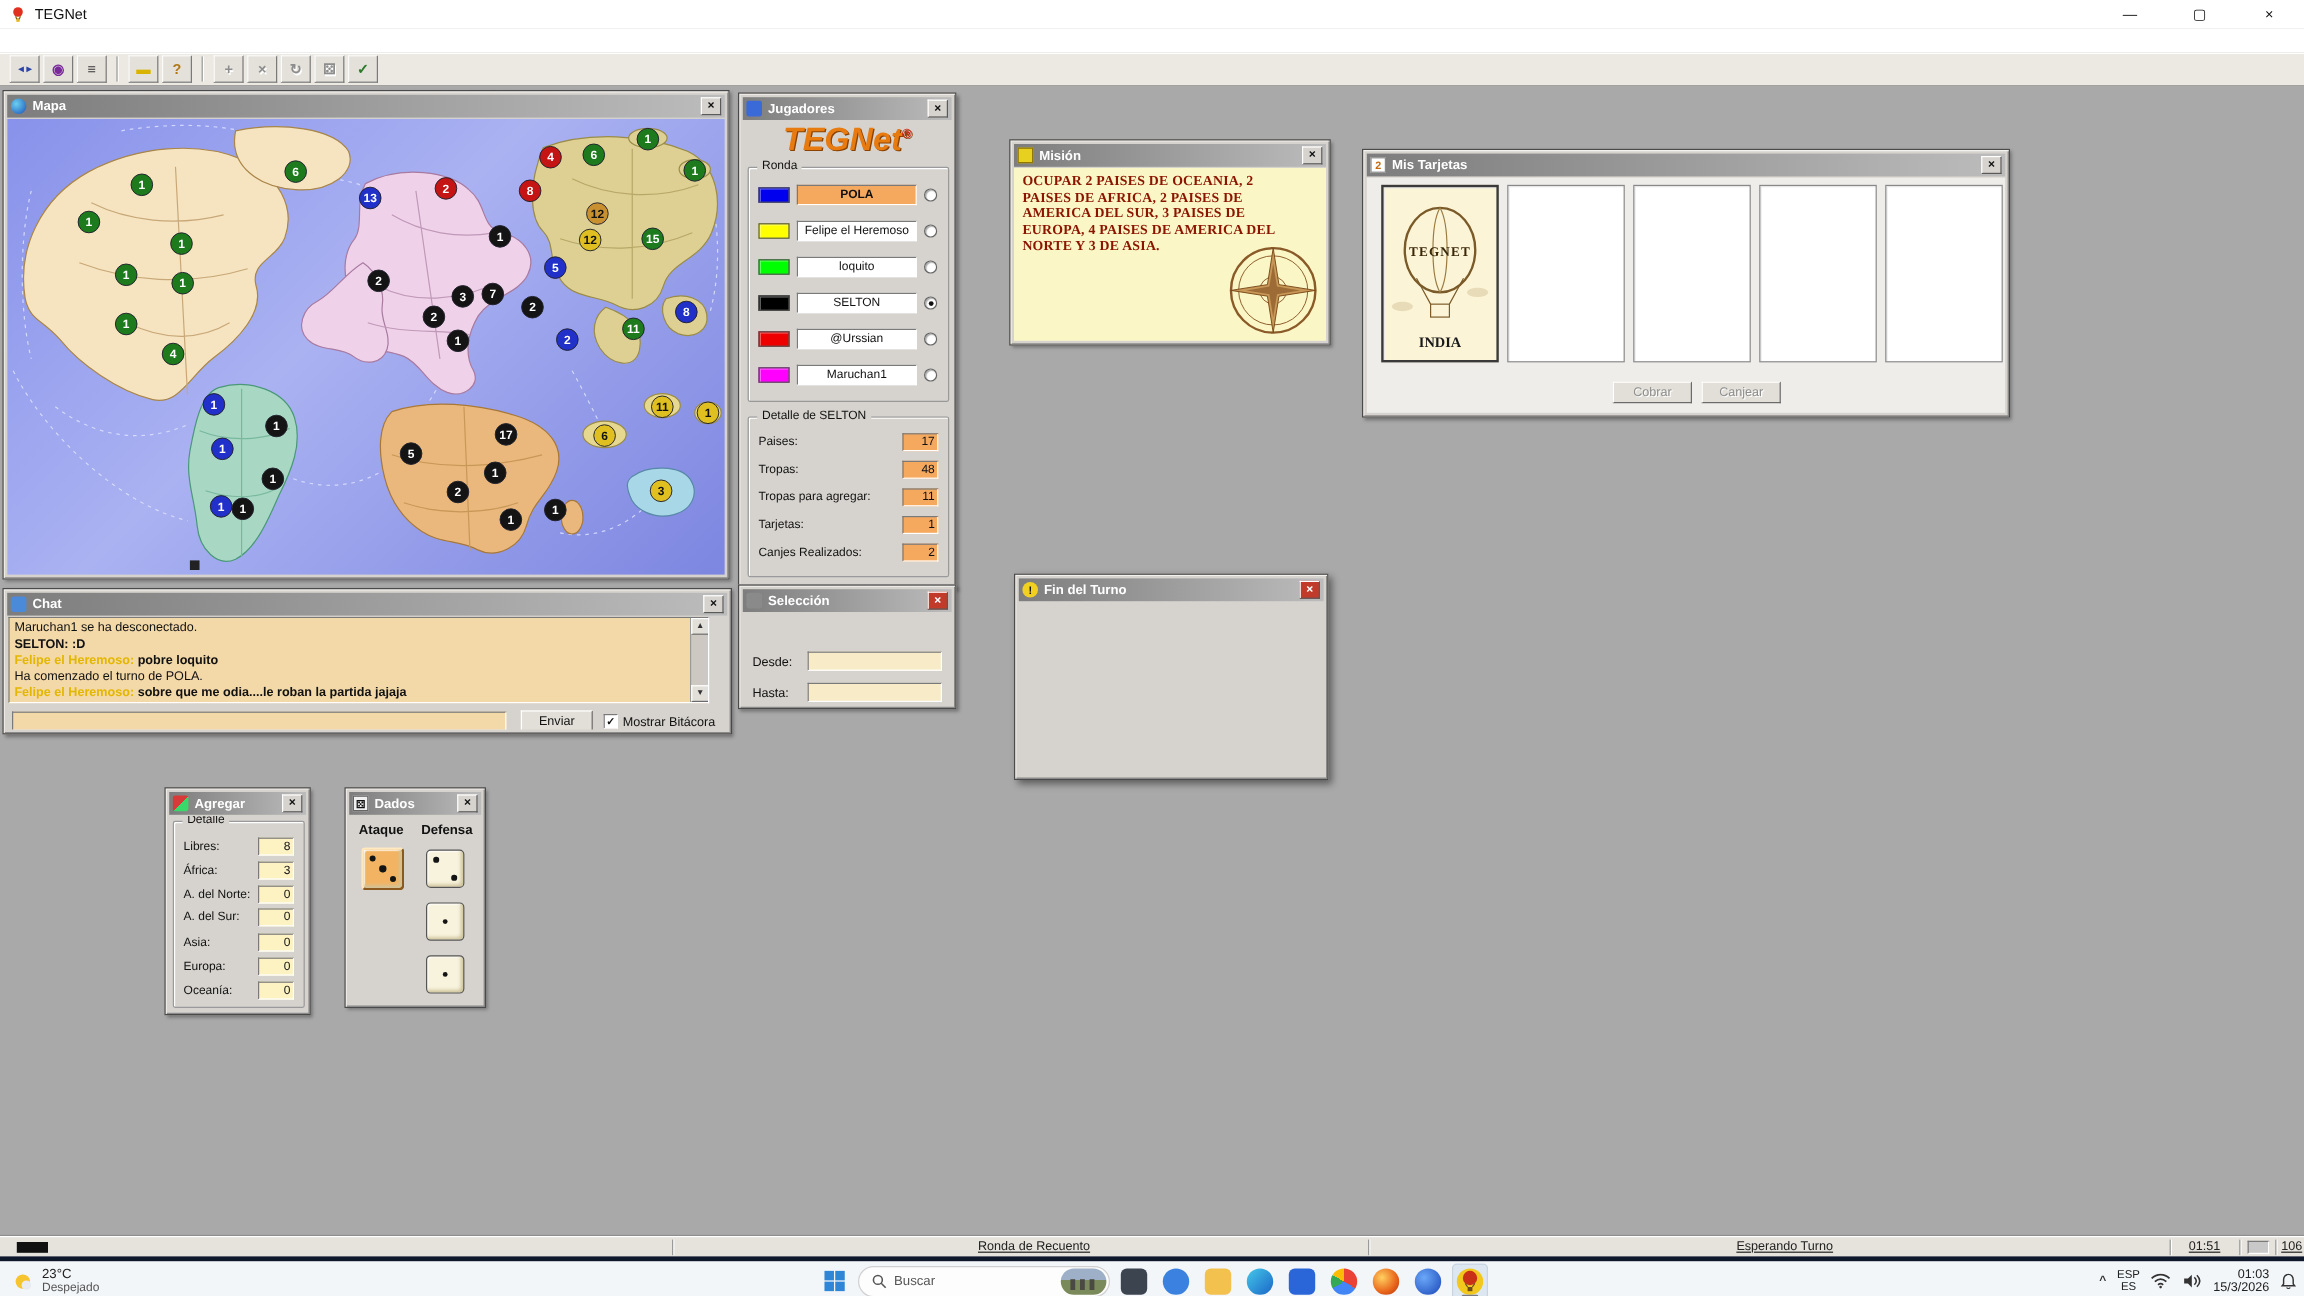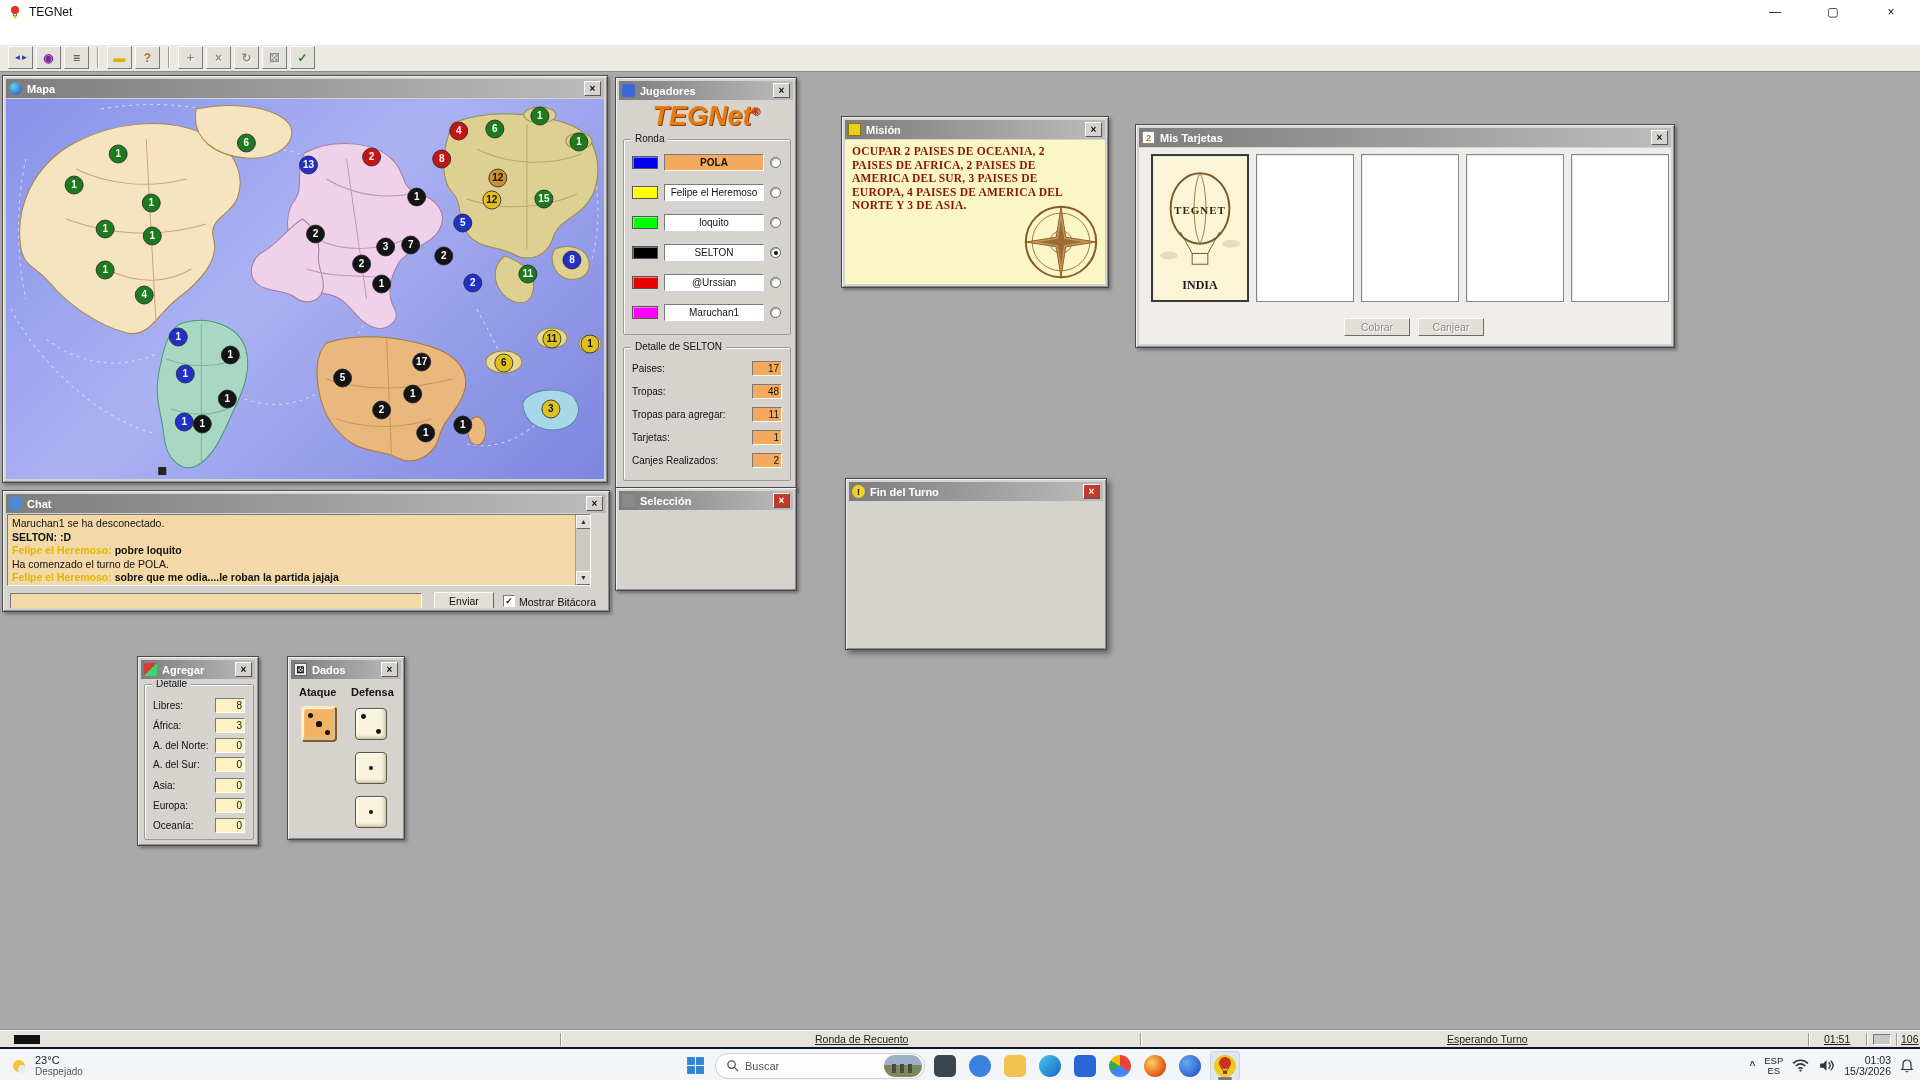--- a/index.html
+++ b/index.html
@@ -60,21 +60,21 @@
 
 .die{position:absolute;background:#f8f3dd;border:1px solid #555;border-radius:4px;box-shadow:inset -2px -2px 3px #cfc49c,inset 1px 1px 1px #fff;}
 .die.attack{background:#f2b463;border:2px solid;border-color:#ffe9c0 #8a5a20 #8a5a20 #ffe9c0;}
 .pip{position:absolute;width:16%;height:16%;background:#141414;border-radius:50%;}
 .dhead{position:absolute;top:6px;font-size:11px;font-weight:bold;color:#111;}
 
 #statusbar{position:absolute;left:0;top:1030px;width:1920px;height:17px;background:#e6e3dc;border-top:1px solid #fff;box-shadow:0 -1px 0 #8f8f8f;font-size:10.5px;color:#222;}
 .ssep{position:absolute;top:2px;width:2px;height:13px;border-left:1px solid #9a9a9a;border-right:1px solid #fff;}
 .stext{position:absolute;top:2px;text-decoration:underline;}
 
-#taskbar{position:absolute;left:0;top:1047px;width:1920px;height:33px;background:#f3f6f9;border-top:2px solid #0f172a;}
+#taskbar{position:absolute;left:0;top:1047px;width:1920px;height:33px;background:#f3f6f9;border-top:4px solid #0f172a;}
 #tb-center{position:absolute;left:50%;top:0;height:33px;transform:translateX(-50%);display:flex;align-items:center;gap:5px;}
 .app{width:30px;height:30px;border-radius:4px;display:flex;align-items:center;justify-content:center;position:relative;}
 .app.active{background:#dde7f1;box-shadow:inset 0 0 0 1px #c8d4e0;}
 .appglyph{width:22px;height:22px;}
 .underbar{position:absolute;bottom:1px;left:8px;width:14px;height:3px;border-radius:2px;background:#7a7a7a;}
 #search-pill{width:210px;height:26px;border-radius:13px;background:#fdfdfd;border:1px solid #d0d0d0;display:flex;align-items:center;gap:6px;padding:0 2px 0 10px;}
 #search-chip{margin-left:auto;width:38px;height:22px;border-radius:11px;background:linear-gradient(180deg,#9db0c8 0 45%,#7a8a5a 45% 100%);position:relative;overflow:hidden;}
 #search-chip i{position:absolute;bottom:4px;width:4px;height:9px;background:#4a4a42;}
 #tray{position:absolute;right:6px;top:0;height:33px;display:flex;align-items:center;gap:9px;font-size:10px;color:#222;}
 .lang{line-height:10px;font-size:9.5px;text-align:center;}
@@ -509,20 +509,26 @@
       </div>
     </div>
 
     <div class="win" style="left:615px;top:415px;width:182px;height:104px;">
       <div class="win-title">
         <span class="ticon" style="background:#8a8a8a;border-radius:2px;"></span>
         <span>Selección</span>
         <span class="tspace"></span>
         <span class="tbtn red">×</span>
       </div>
+      <div class="wbody">
+        <span style="position:absolute;left:8px;top:35px;font-size:10.5px;color:#111;">Desde:</span>
+        <input class="sunken" style="position: absolute; left: 54px; top: 32px; width: 112px; height: 16px; background: rgb(248, 236, 200); font-size: 10.5px; padding: 0px 3px;" value="">
+        <span style="position:absolute;left:8px;top:61px;font-size:10.5px;color:#111;">Hasta:</span>
+        <input class="sunken" style="position: absolute; left: 54px; top: 58px; width: 112px; height: 16px; background: rgb(248, 236, 200); font-size: 10.5px; padding: 0px 3px;" value="">
+      </div>
     </div>
 
     <div class="win" style="left:137px;top:584px;width:122px;height:190px;">
       <div class="win-title">
         <span class="ticon" style="background:linear-gradient(135deg,#d83a3a 0 50%,#3ad86a 50% 100%);border-radius:2px;"></span>
         <span>Agregar</span>
         <span class="tspace"></span>
         <span class="tbtn">×</span>
       </div>
       <div class="wbody">

